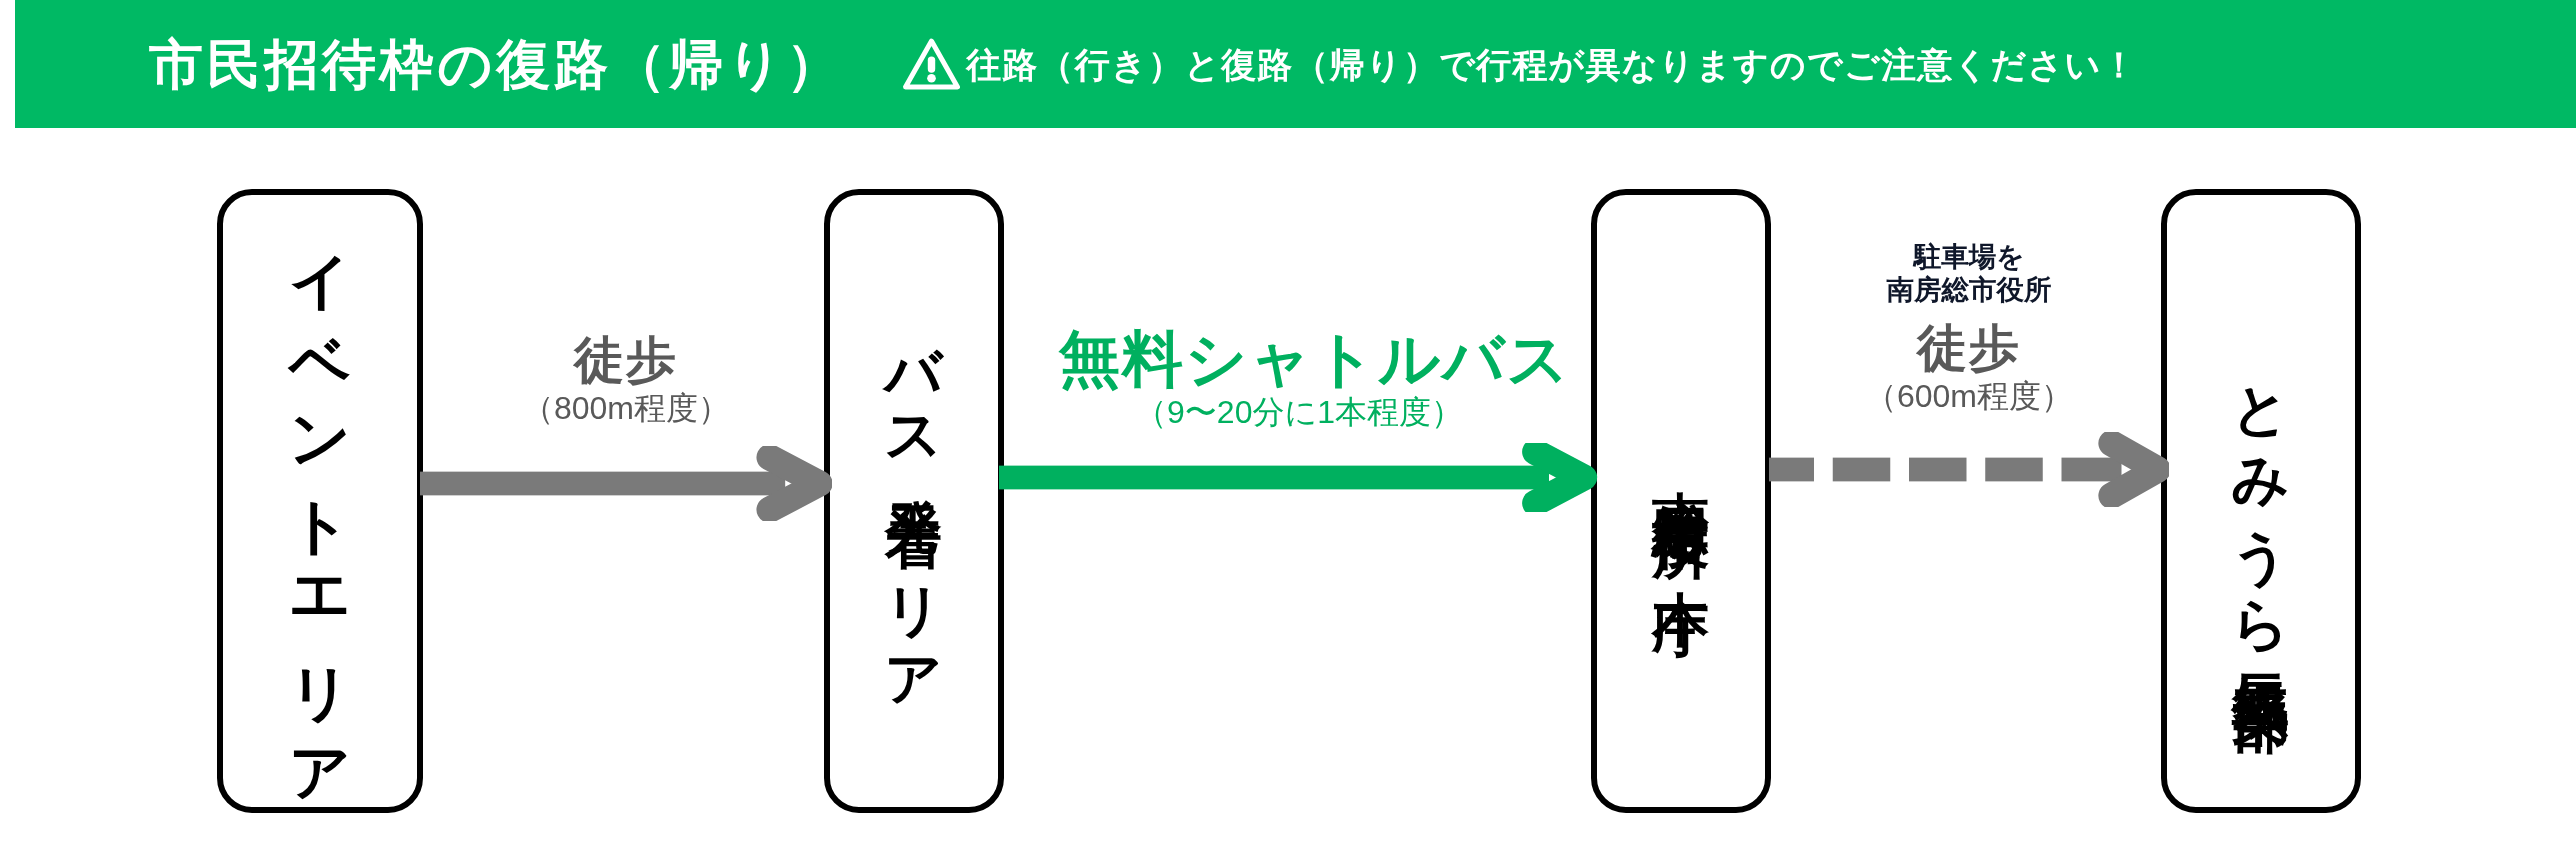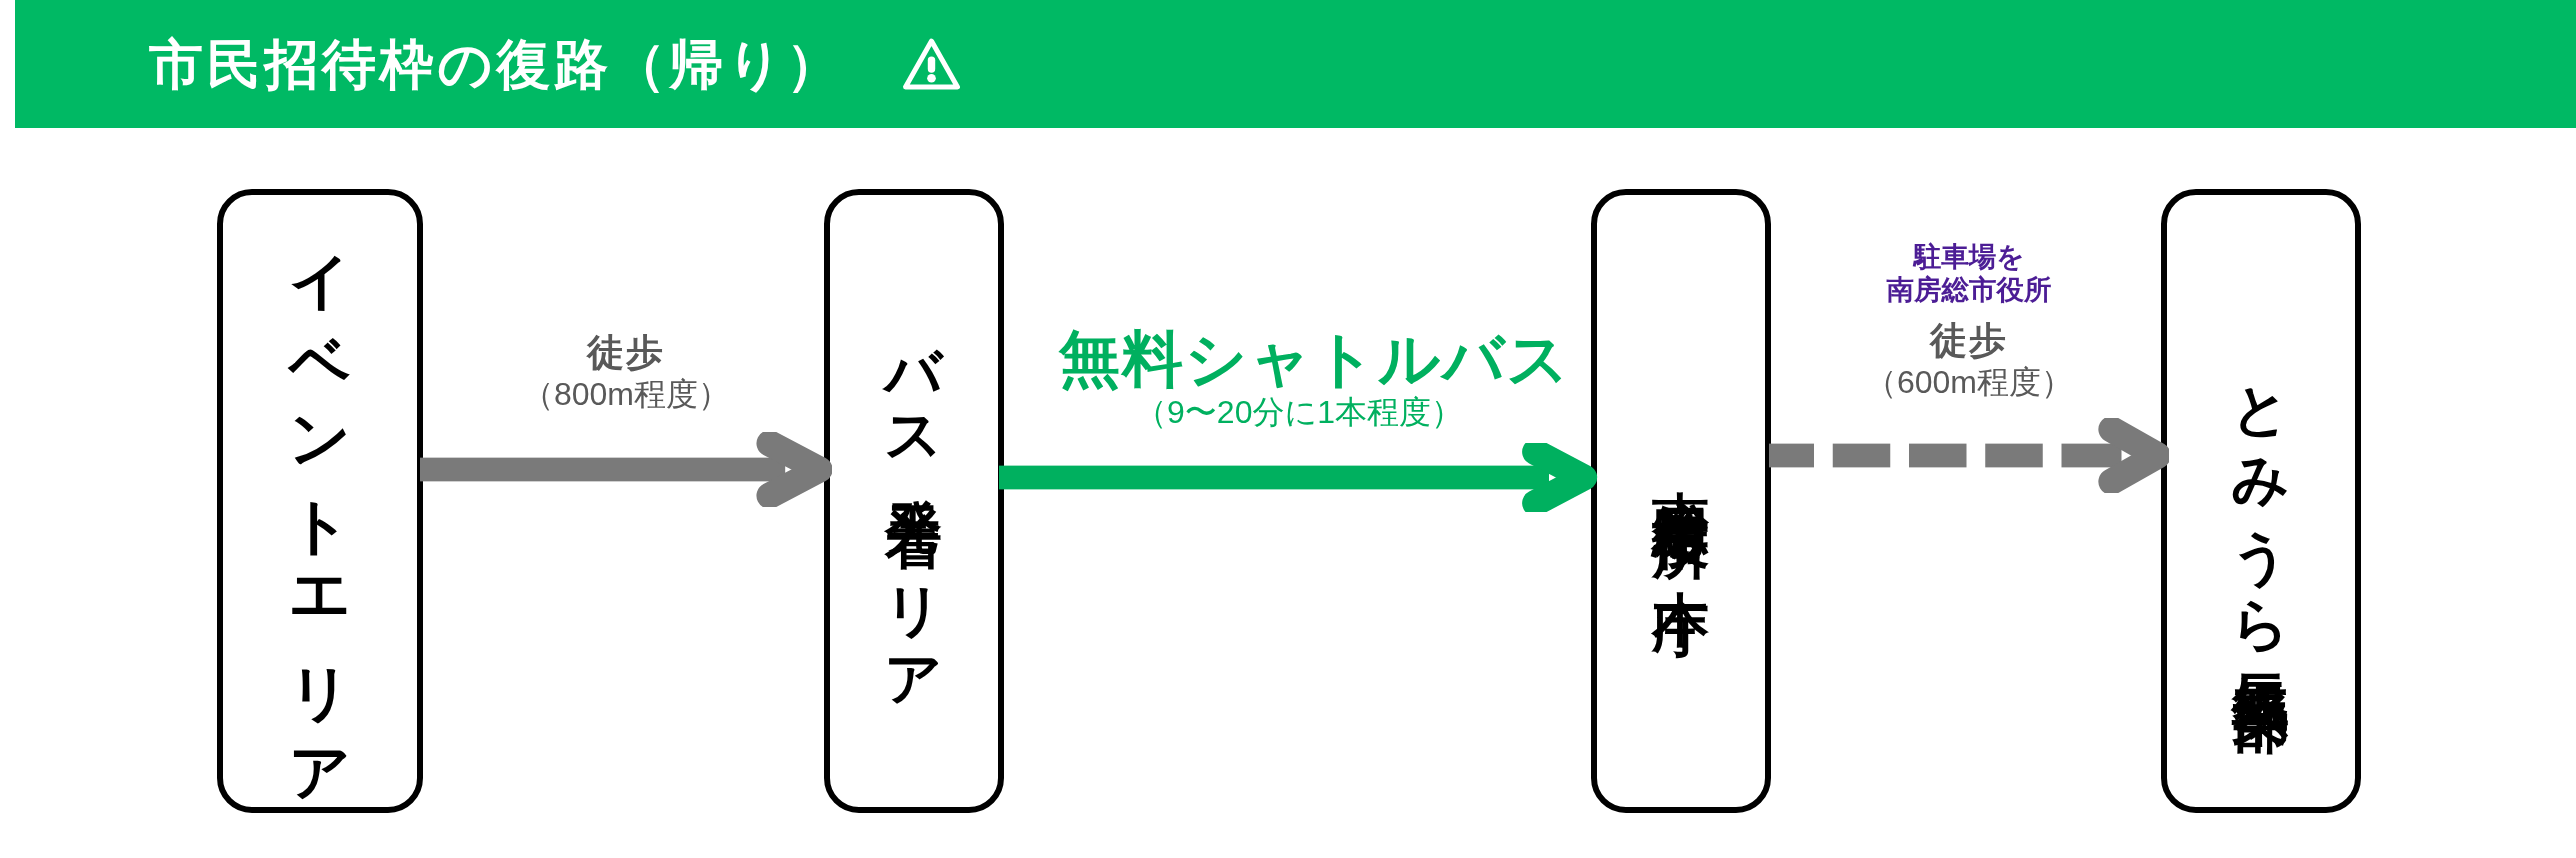--- a/index.html
+++ b/index.html
@@ -99,21 +99,21 @@
     display: flex;
     flex-direction: column;
     align-items: center;
   }
   .conn-caption {
     text-align: center;
     white-space: nowrap;
     line-height: 1.05;
   }
   .cap-main {
-    font-size: 37px;
+    font-size: 50px;
     font-weight: bold;
     letter-spacing: 1.9px;
     display: block;
   }
   .cap-sub {
     font-size: 32px;
     font-weight: normal;
     letter-spacing: 0px;
     display: block;
     margin-top: 5px;
@@ -126,21 +126,21 @@
     font-weight: bold;
     color: #fb3b35;
     text-align: center;
     line-height: 1.35;
     white-space: nowrap;
     margin-top: 11.2px;
   }
   .note-red-strong {
     font-size: 27.5px;
     font-weight: bold;
-    color: #4c1d95;
+    color: #0f172a;
     text-align: center;
     line-height: 1.2;
     white-space: nowrap;
   }
 
   
   .conn1 { left: 420px;  top: 206px; width: 412px; }
   
   .conn2 { left: 999px; top: 199px; width: 600px; }
   
@@ -155,20 +155,21 @@
   <div class="header-title">市民招待枠の復路（帰り）</div>
 
   <div class="header-warning">
     <span class="warn-icon">
       <svg viewBox="0 0 92 84" width="57" height="52" aria-hidden="true">
         <path d="M46 5 L88 79 L4 79 Z" fill="none" stroke="#ffffff" stroke-width="8" stroke-linejoin="round" stroke-linecap="round"></path>
         <rect x="40" y="30" width="12" height="26" rx="6" fill="#ffffff"></rect>
         <circle cx="46" cy="65" r="7" fill="#ffffff"></circle>
       </svg>
     </span>
+    <span class="header-warning-text">往路（行き）と復路（帰り）で行程が異なりますのでご注意ください！</span>
   </div>
 </div>
 
 <div class="canvas">
 
   <div class="box box1">
     <span class="box-label">イベントエリア</span>
   </div>
 
   <div class="box box2">

